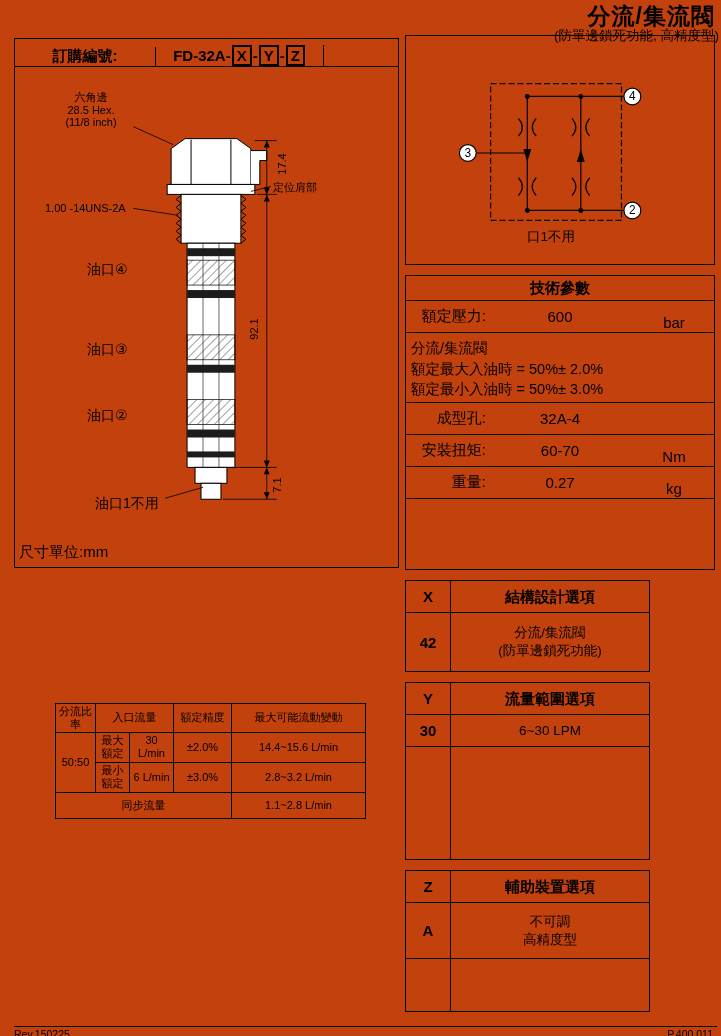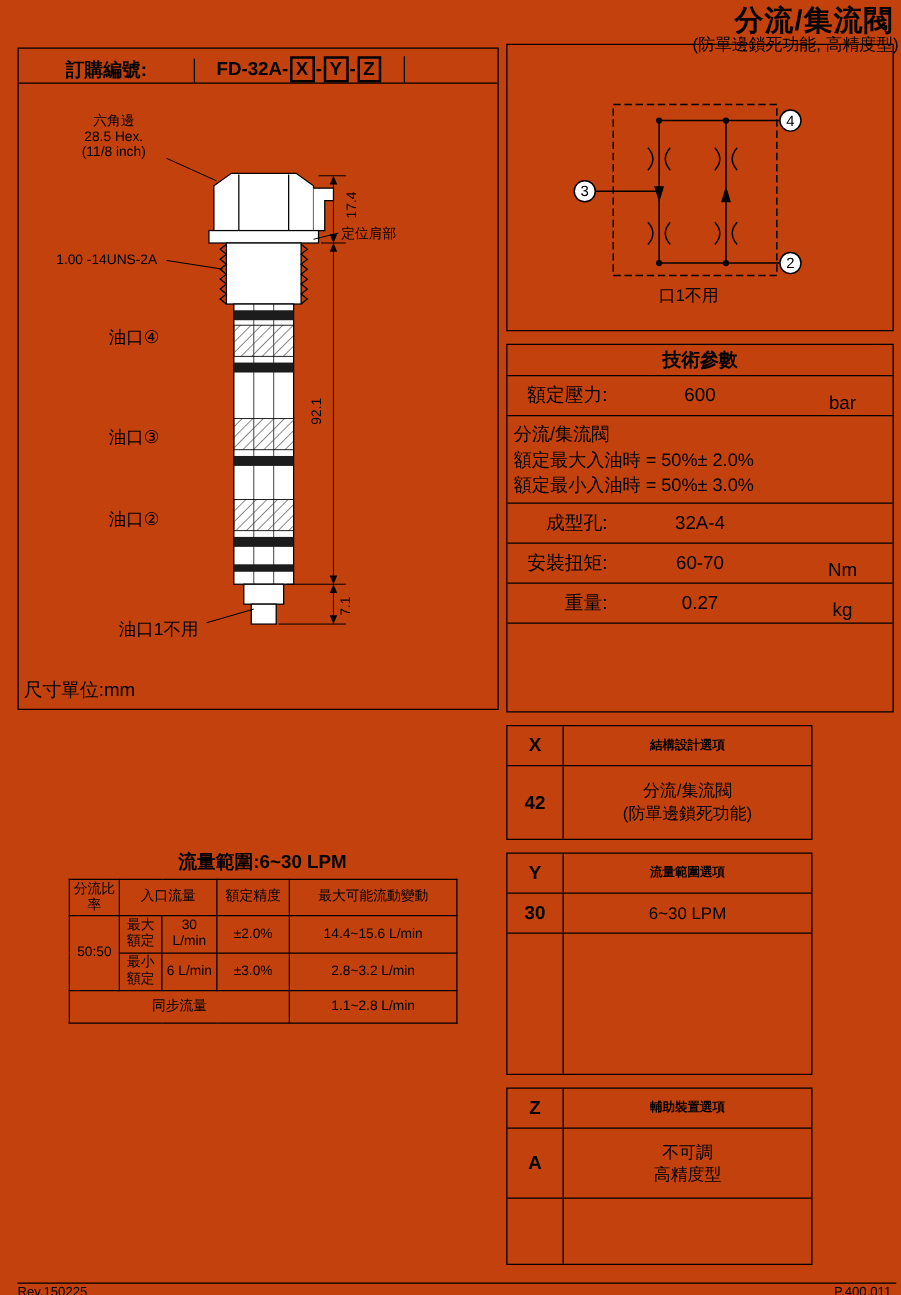--- a/index.html
+++ b/index.html
@@ -49,21 +49,21 @@
   tr.h24 td { height:24px; }
   tr.h30 td { height:30px; }
   tr.h26 td { height:26px; }
 
   
   .opt { position:absolute; width:245px; border:1px solid #000; display:flex; flex-direction:column; }
   .opt-row { display:flex; }
   .bb { border-bottom:1px solid #000; }
   .opt-code { width:45px; border-right:1px solid #000; display:flex; align-items:center; justify-content:center; font-weight:bold; font-size:15px; }
   .opt-desc { flex:1; display:flex; flex-direction:column; align-items:center; justify-content:center; font-size:13.5px; line-height:1.3; }
-  .opt-title { font-weight:bold; font-size:10px; }
+  .opt-title { font-weight:bold; font-size:15px; }
 
   
   .footer-line { position:absolute; left:14px; top:1026px; width:703px; border-top:1.5px solid #000; }
   .footer-l { position:absolute; left:14px; top:1028px; font-size:10.5px; }
   .footer-r { position:absolute; right:8px; top:1028px; font-size:10.5px; }
 </style>
 </head>
 <body>
 
 <div class="page">
@@ -221,21 +221,20 @@
       <span class="t-value">60-70</span>
       <span class="t-unit">Nm</span>
     </div>
     <div class="tech-row">
       <span class="t-label">重量:</span>
       <span class="t-value">0.27</span>
       <span class="t-unit">kg</span>
     </div>
   </div>
 
-  <div class="flow-title">流量範圍:6~30 LPM</div>
   <table class="flow-table">
     <colgroup>
       <col style="width:40px">
         <col style="width:34px">
         <col style="width:44px">
         <col style="width:58px">
         <col style="width:134px">
     </colgroup>
     <tbody>
       <tr class="h24">

